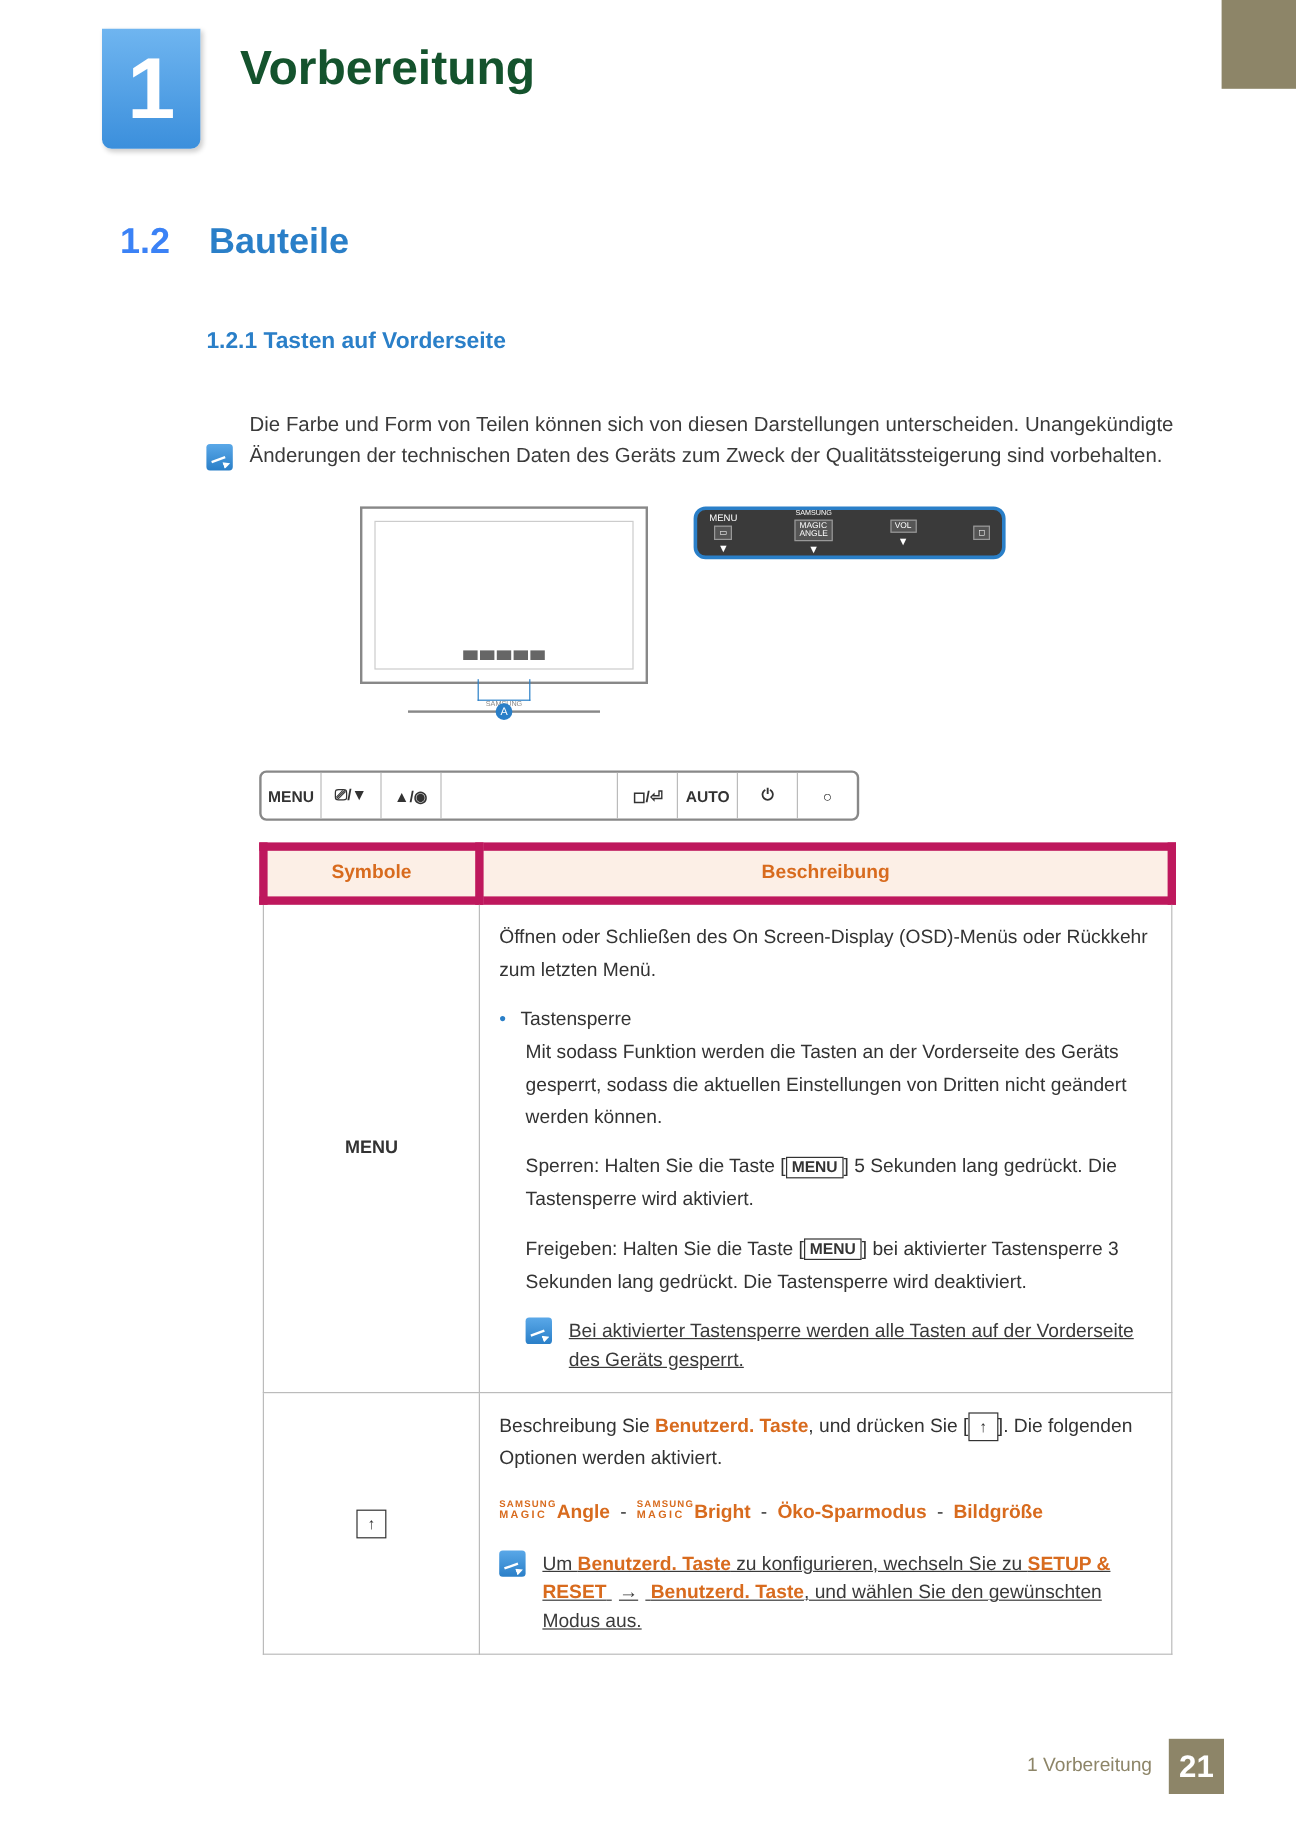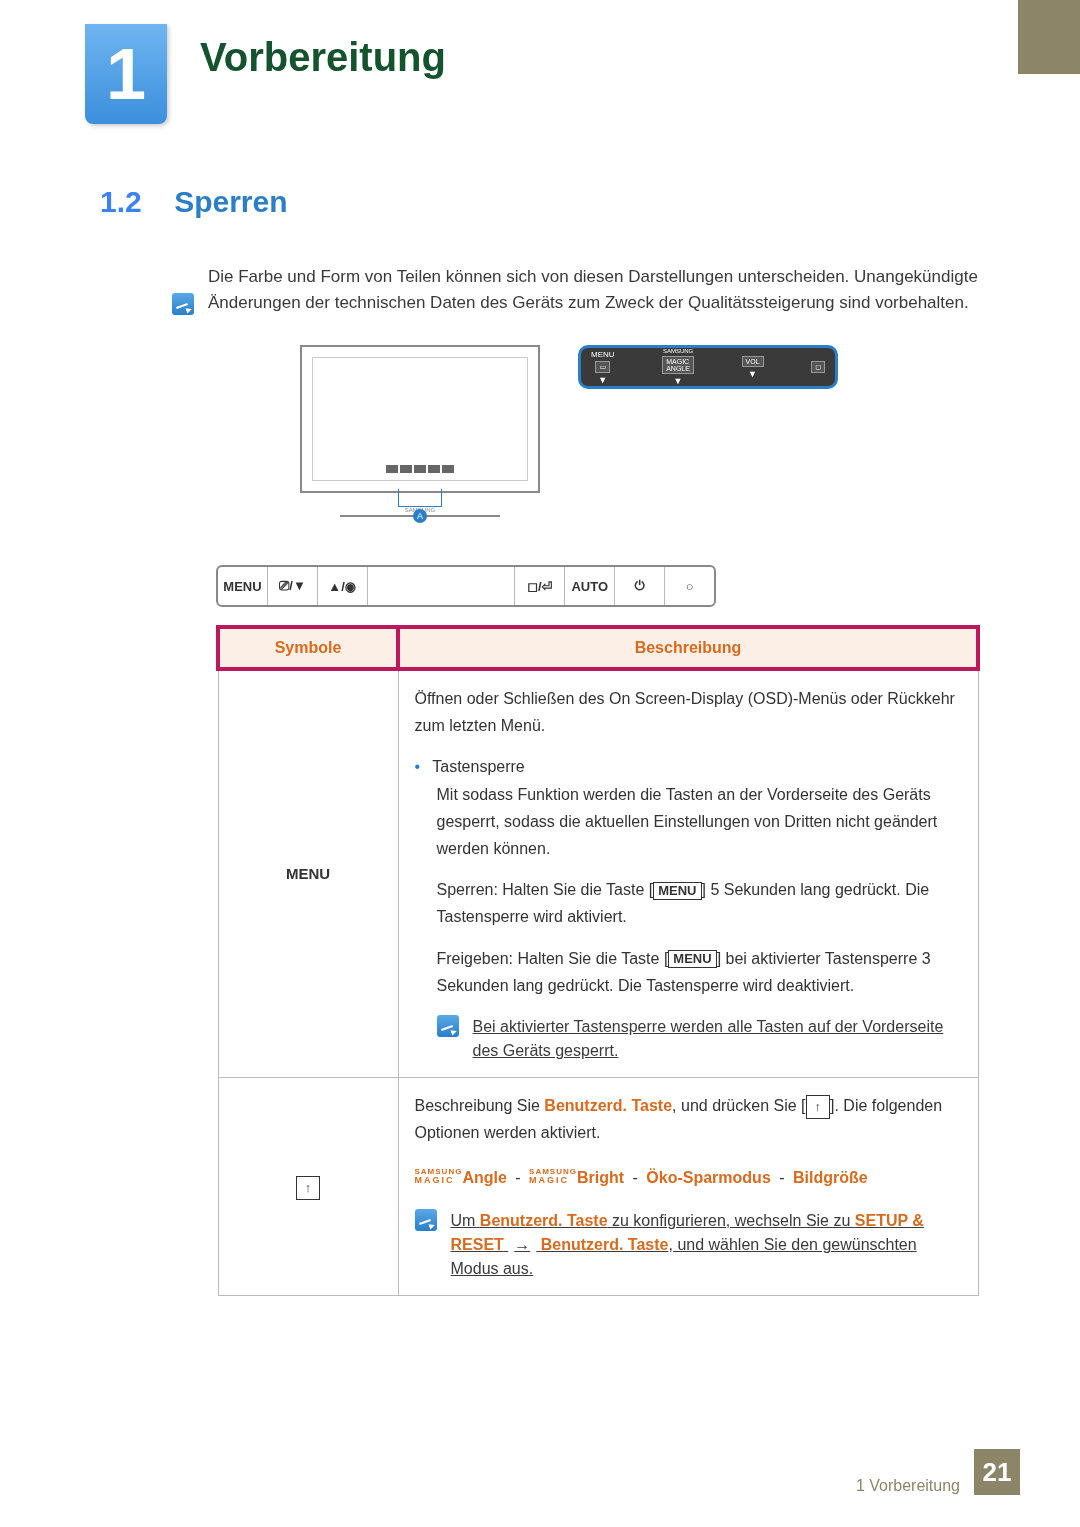--- a/index.html
+++ b/index.html
@@ -229,21 +229,21 @@
     width: 764px;
     margin-left: 116px;
     border-collapse: collapse;
     font-size: 16px;
   }
   table.desc th {
     background: #fcefe6;
     color: #d86b1e;
     font-weight: bold;
     padding: 10px;
-    border: 4px solid #be185d;
+    border: 7px solid #be185d;
     font-size: 16px;
   }
   table.desc td {
     border: 1px solid #bbb;
     padding: 14px 16px;
     vertical-align: top;
     line-height: 1.7;
     color: #333;
   }
   table.desc td.sym {
@@ -305,21 +305,21 @@
     color: #d86b1e;
     font-weight: bold;
     font-size: 16px;
   }
   .opt-line .sep { color: #333; font-weight: normal; margin: 0 4px; }
   .footer {
     position: absolute;
     right: 60px;
     bottom: 32px;
     display: flex;
-    align-items: flex-end;
+    align-items: center;
     margin-top: 48px;
   }
   .footer-text {
     color: #8d8568;
     font-size: 16px;
     margin-right: 14px;
   }
   .footer-page {
     width: 46px;
     height: 46px;
@@ -338,23 +338,28 @@
 <div class="sidebar"></div>
 
 <div class="chapter-badge">
   <span>1</span>
 </div>
 <div class="chapter-title">Vorbereitung</div>
 
 <div class="content">
   <div>
     <span class="h2-num">1.2</span>
-    <span class="h2-title">Sperren</span>
+    <span class="h2-title">Bauteile</span>
   </div>
 
+  <div class="h3">
+    <span>1.2.1</span>
+    <span> </span>
+    <span>Tasten auf Vorderseite</span>
+  </div>
 
   <div class="note-block">
     <div class="note-icon"></div>
     <div class="note-text">Die Farbe und Form von Teilen können sich von diesen Darstellungen unterscheiden. Unangekündigte Änderungen der technischen Daten des Geräts zum Zweck der Qualitätssteigerung sind vorbehalten.</div>
   </div>
 
   <div class="diagram-row">
     <div class="monitor">
       <div class="monitor-screen">
         <div class="monitor-bottom">

